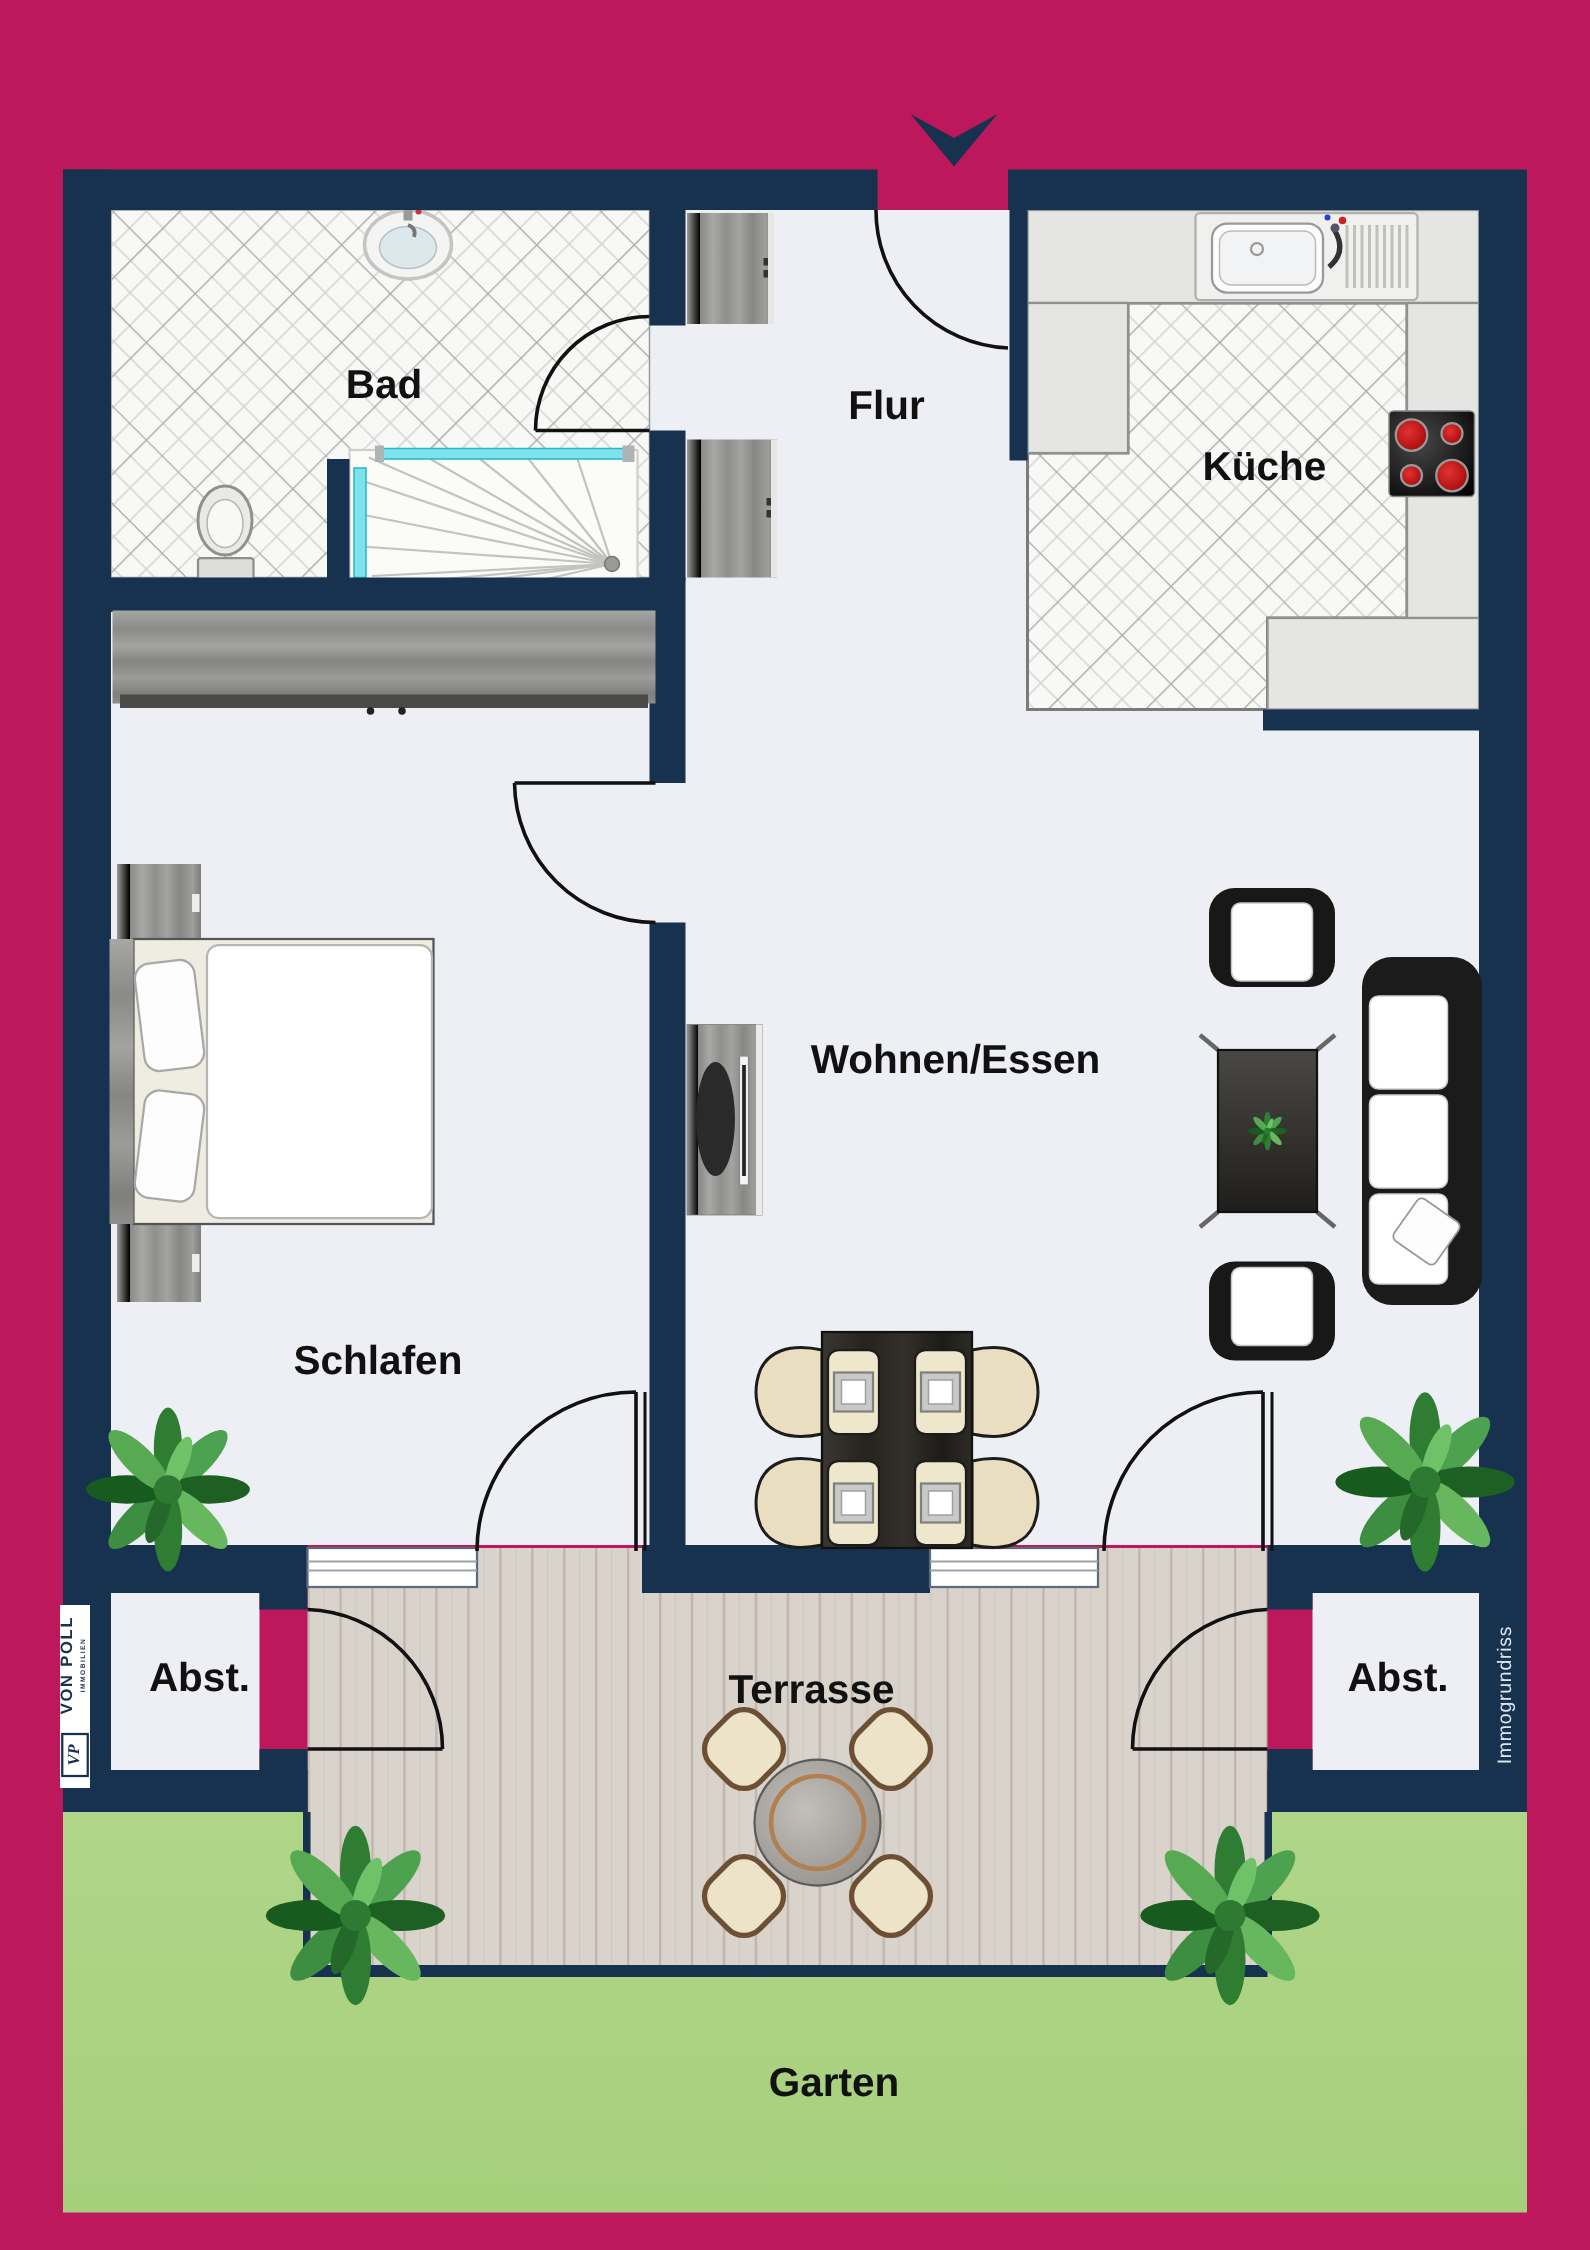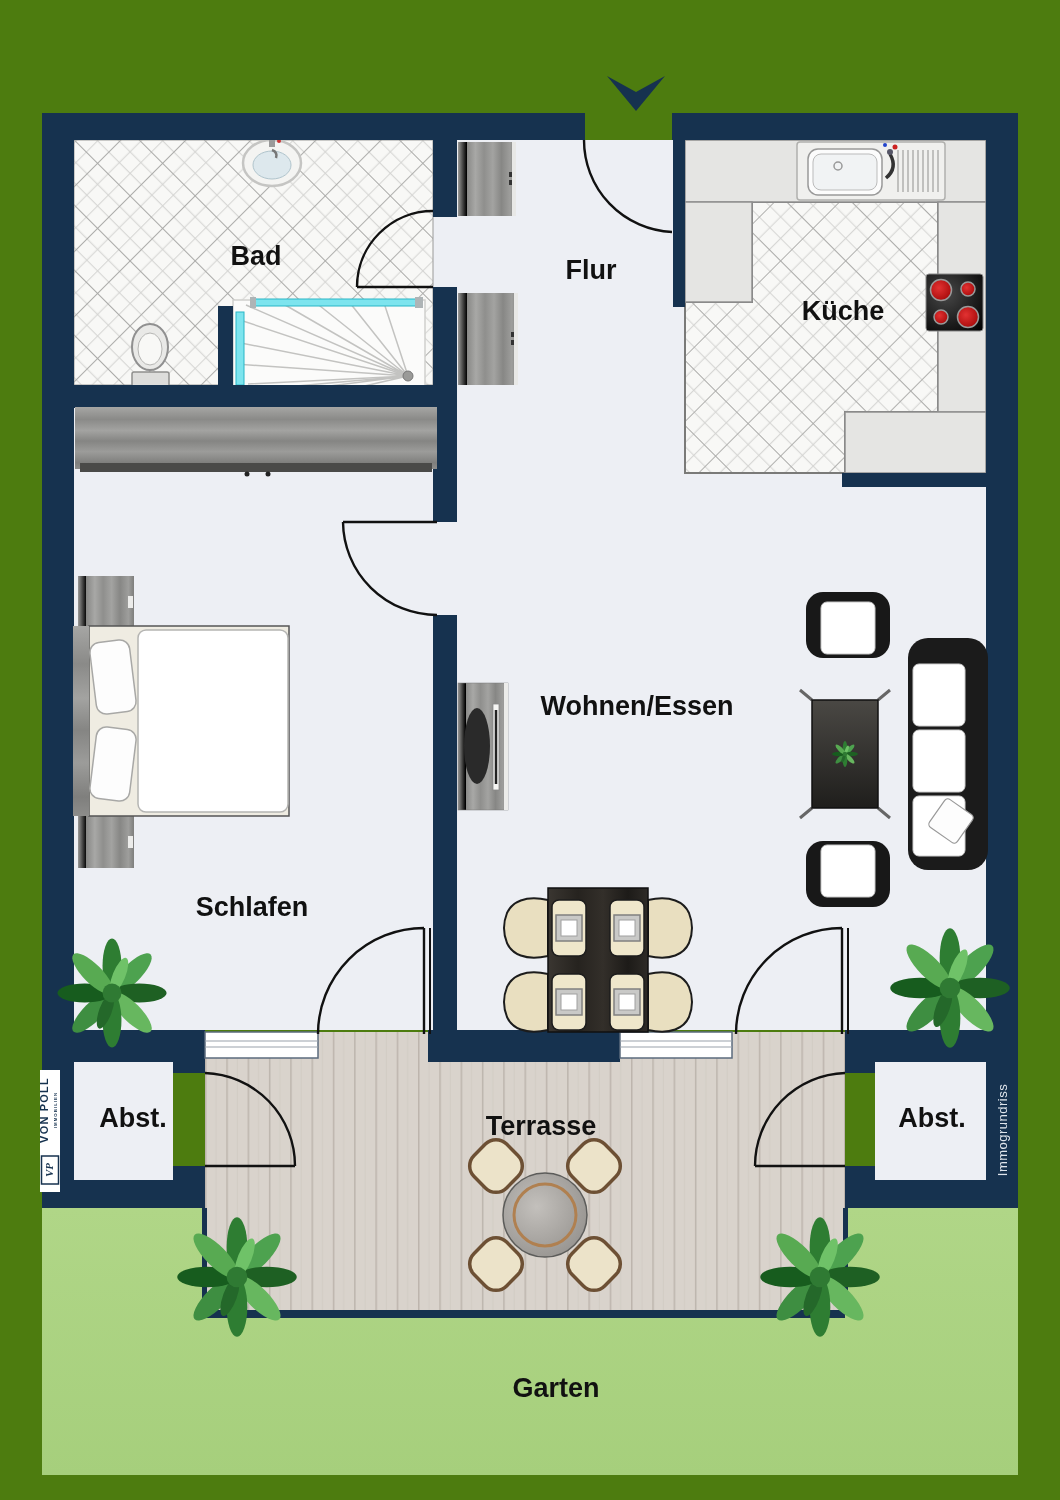--- a/index.html
+++ b/index.html
@@ -1,16 +1,16 @@
 <!DOCTYPE html>
 <html><head>
 <meta charset="utf-8">
 <style>
   html,body{margin:0;padding:0;background:#ffffff;}
-  .stage{width:1060px;height:1500px;position:relative;margin:0 auto;background:#4d7c0f;}
+  .stage{width:1060px;height:1500px;position:relative;margin:0 auto;background:#be185d;}
   svg{display:block;}
   .room-label{font-family:"Liberation Sans",sans-serif;font-weight:bold;font-size:27px;fill:#111;}
   .brand-big{font-family:"Liberation Sans",sans-serif;font-weight:bold;font-size:11px;letter-spacing:1.2px;fill:#16324f;}
   .brand-small{font-family:"Liberation Sans",sans-serif;font-weight:bold;font-size:4.4px;letter-spacing:1px;fill:#16324f;}
   .brand-mono{font-family:"Liberation Serif",serif;font-style:italic;font-weight:bold;font-size:11px;fill:#16324f;}
   .watermark{font-family:"Liberation Sans",sans-serif;font-size:13px;letter-spacing:.5px;fill:#dfe5ec;}
 </style>
 </head>
 <body>
 

